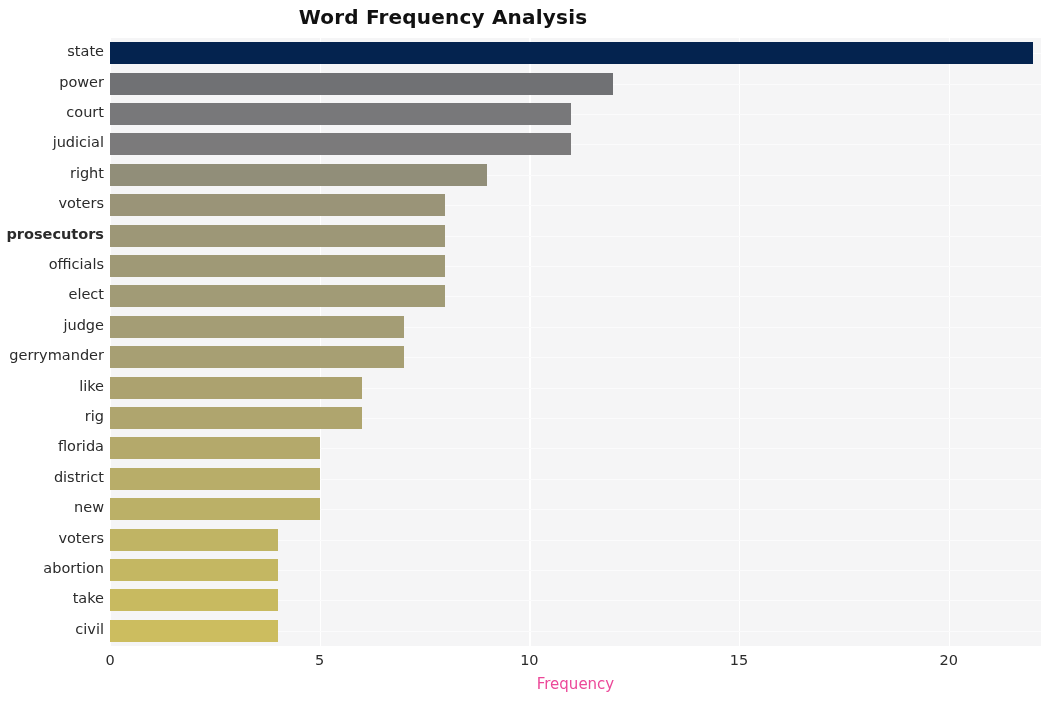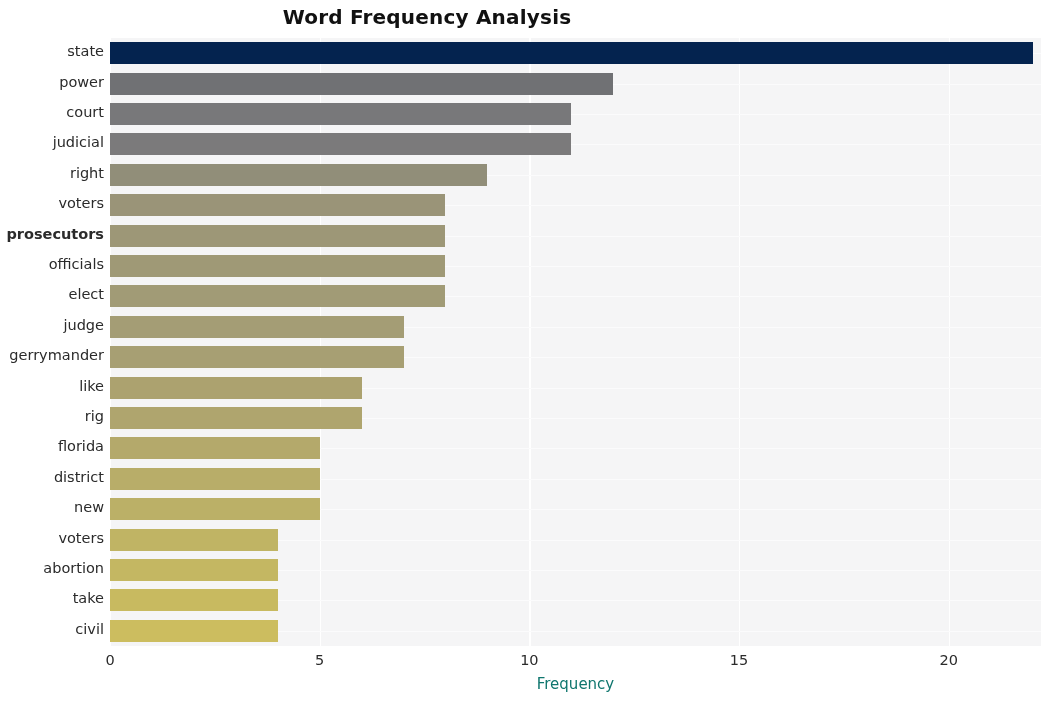--- a/index.html
+++ b/index.html
@@ -17,21 +17,21 @@
   #figure {
     position: relative;
     width: 1049px;
     height: 701px;
     background: #ffffff;
   }
 
   
   #chart-title {
     position: absolute;
-    left: 0;
+    left: 16px;
     top: 5px;
     width: 854px;
     text-align: center;
     font-size: 20px;
     font-weight: bold;
     color: #111111;
     letter-spacing: 0.2px;
   }
 
   
@@ -107,21 +107,21 @@
     color: #2b2b2b;
     white-space: nowrap;
   }
   #x-axis-title {
     position: absolute;
     left: 110px;
     top: 675px;
     width: 931px;
     text-align: center;
     font-size: 15px;
-    color: #0f766e;
+    color: #ec4899;
   }
 </style>
 </head>
 <body>
 
 <div id="figure">
 
   <div id="chart-title">Word Frequency Analysis</div>
 
   <div id="plot-area">

